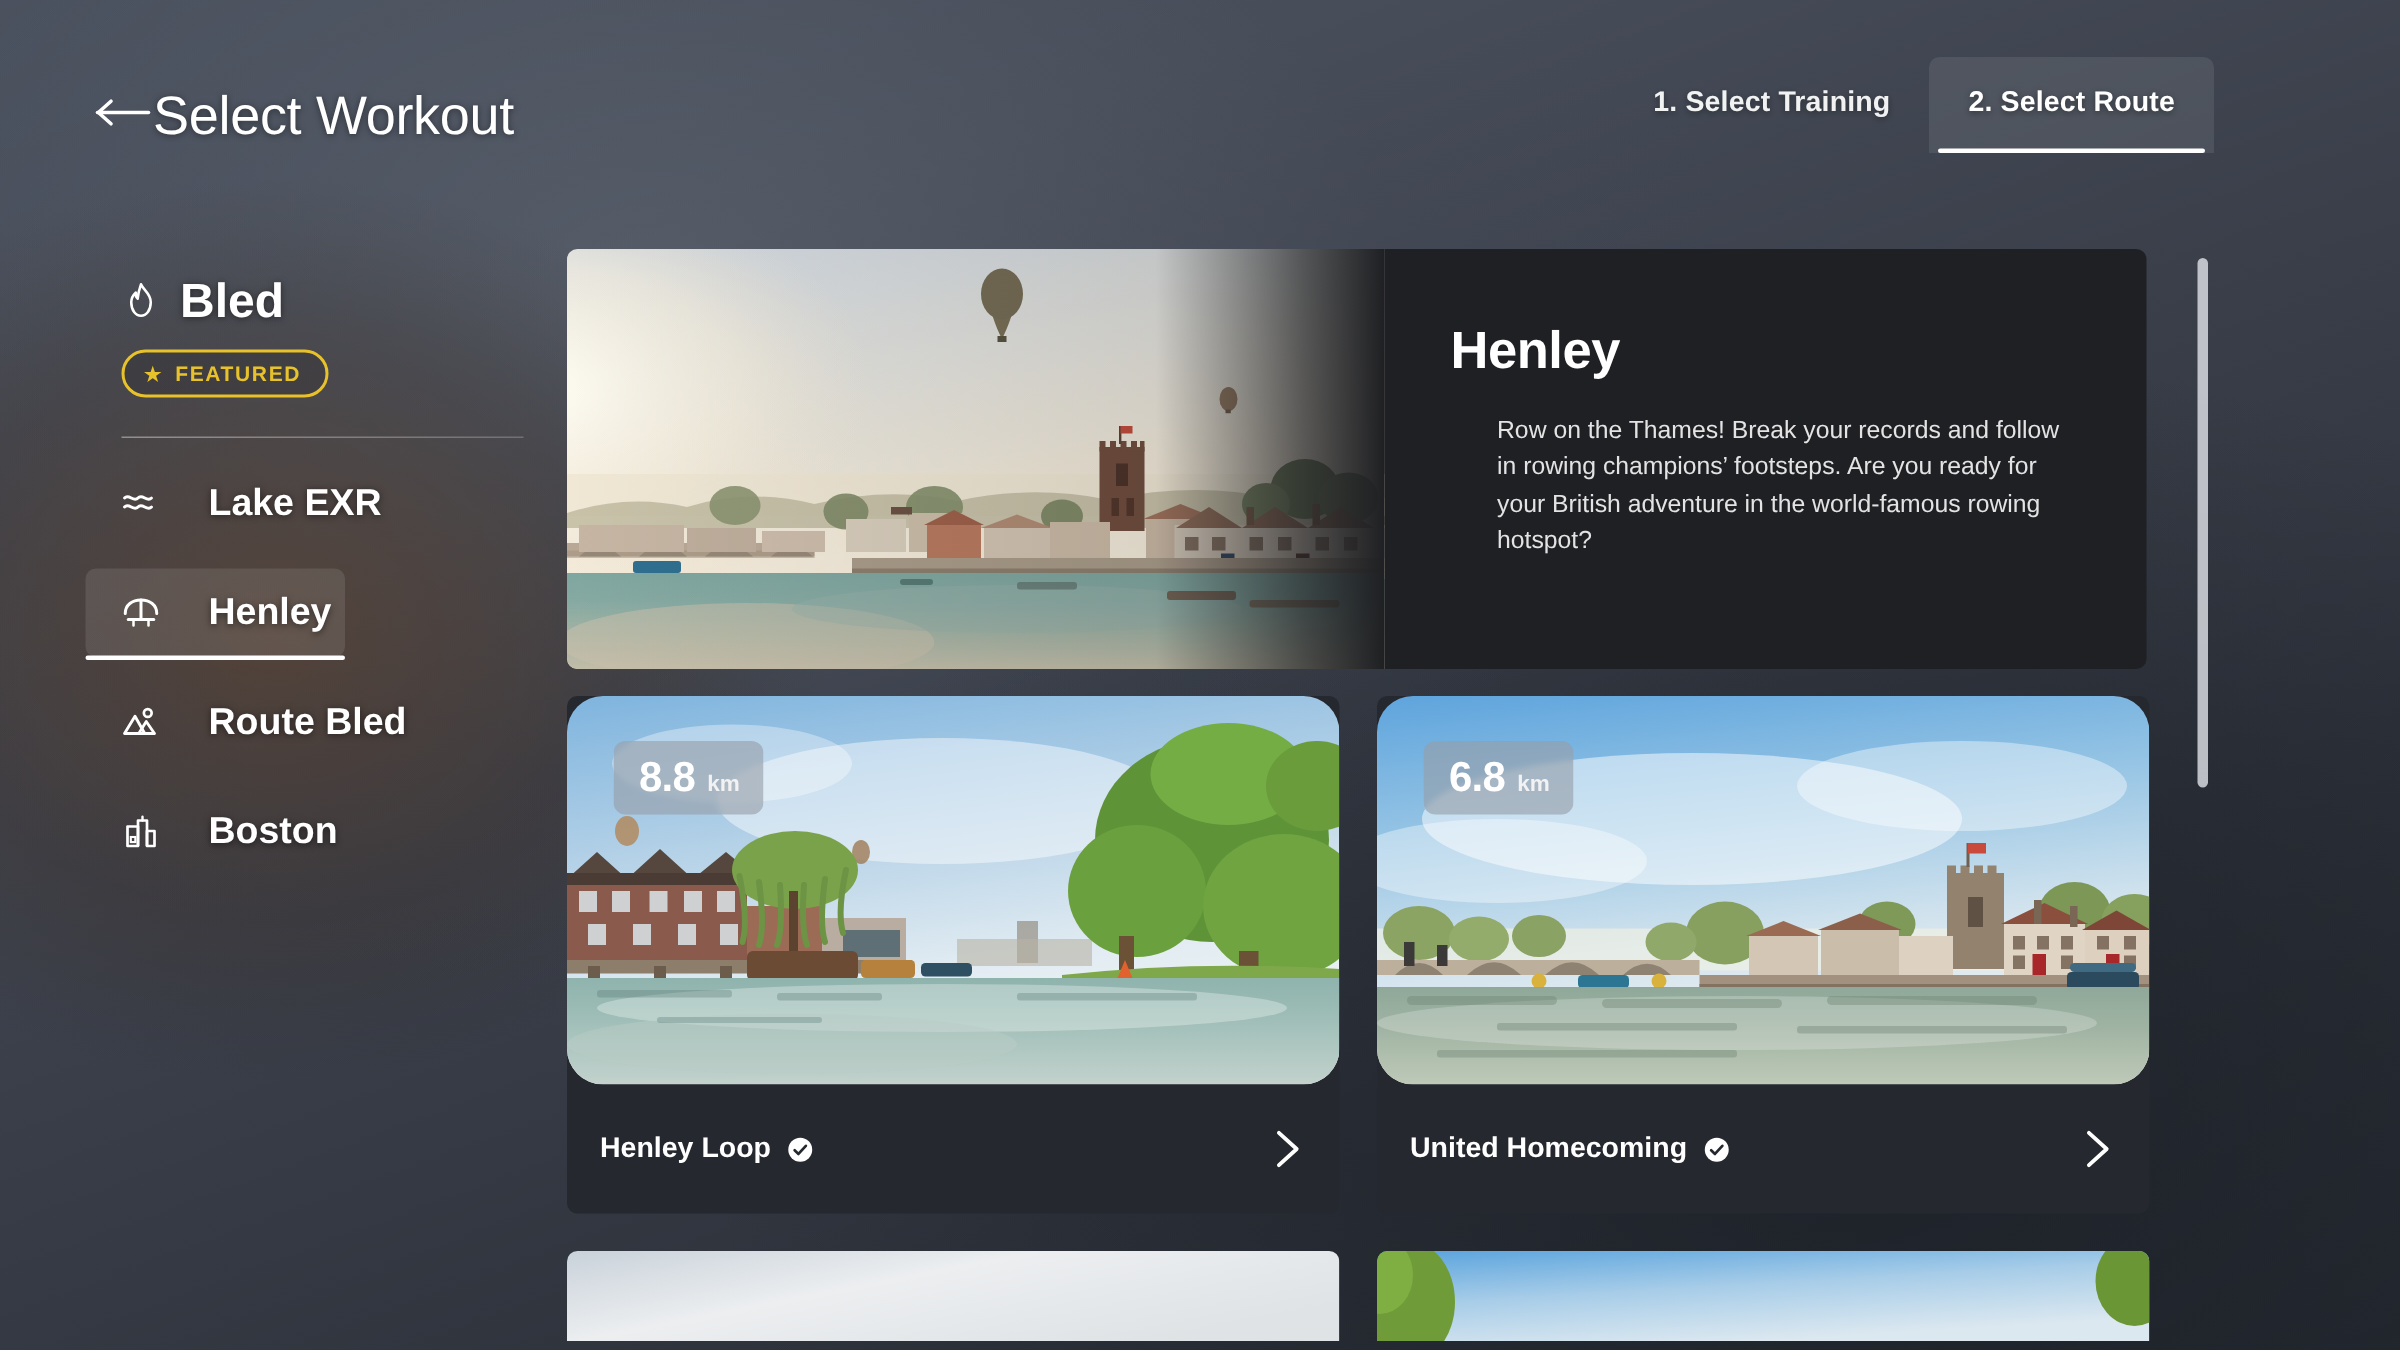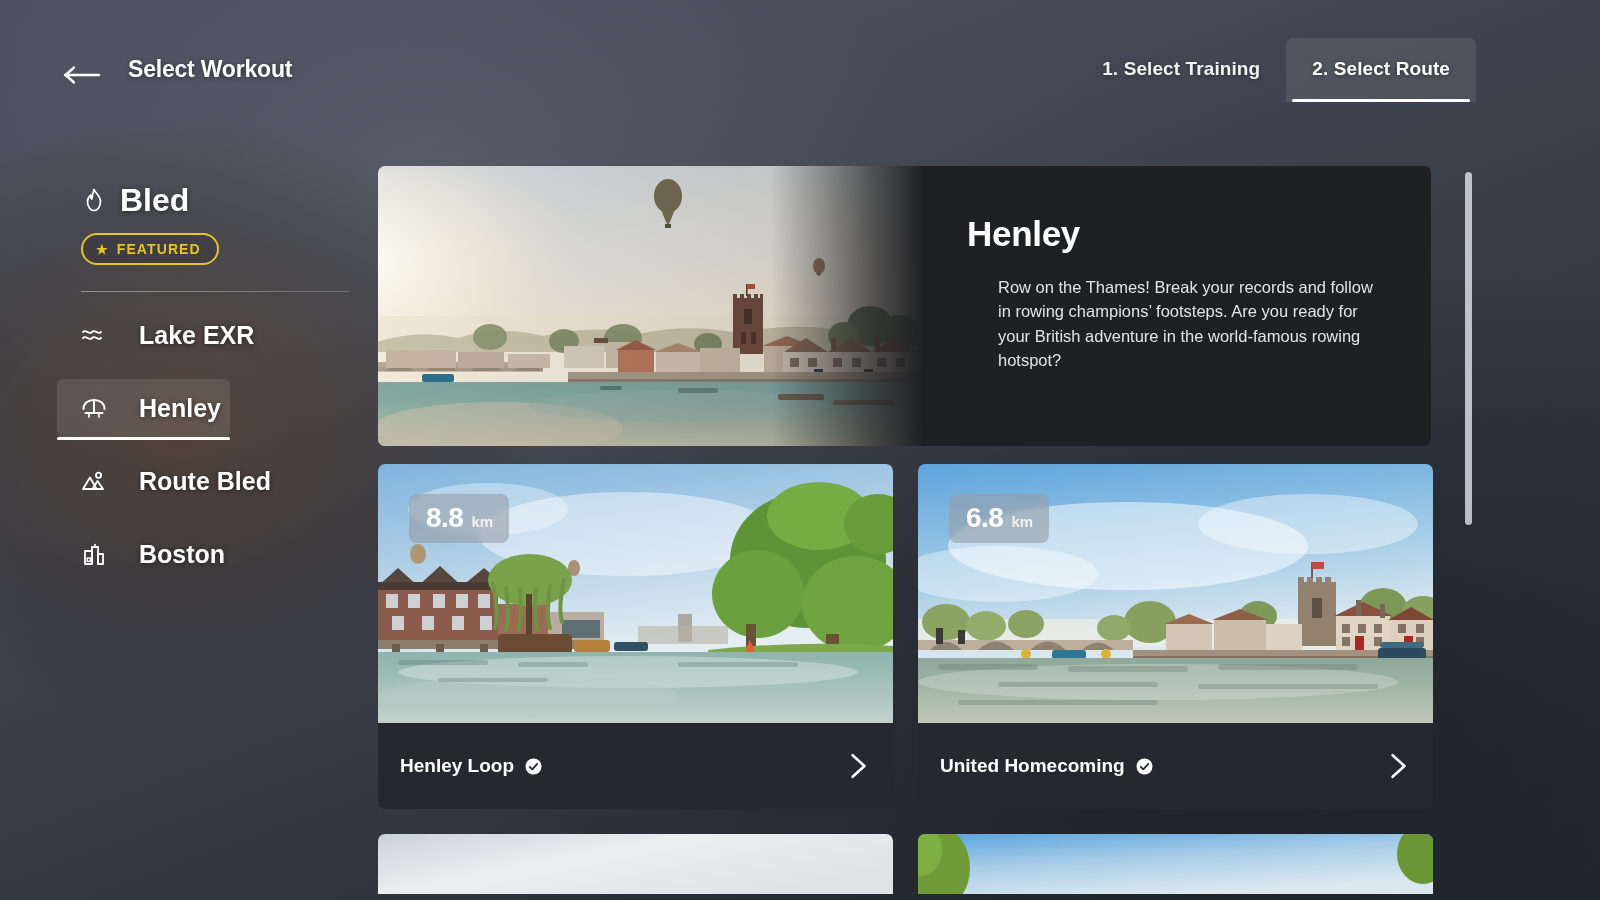--- a/index.html
+++ b/index.html
@@ -32,22 +32,22 @@
     position: absolute; top: 0; left: 0; right: 0; height: 150px;
     z-index: 6;
   }
   .back-btn {
     position: absolute; left: 62px; top: 58px;
     width: 40px; height: 34px;
     display: flex; align-items: center; justify-content: center;
     cursor: pointer;
   }
   .page-title {
-    position: absolute; left: 128px; top: 56px;
-    font-size: 23px; font-weight: bold; color: #ffffff;
+    position: absolute; left: 102px; top: 56px;
+    font-size: 36px; font-weight: normal; color: #ffffff;
     letter-spacing: -0.2px;
     text-shadow: 0 1px 5px rgba(0,0,0,0.45);
   }
 
   .steps {
     position: absolute; right: 124px; top: 38px;
     display: flex; align-items: flex-start; gap: 0px;
   }
   .step {
     padding: 20px 26px 22px 26px;
@@ -174,20 +174,21 @@
     width: 515px;
     border-radius: 7px;
     overflow: hidden;
     background: #25282e;
     cursor: pointer;
   }
   .route-thumb {
     position: relative;
     width: 515px; height: 259px;
     overflow: hidden;
+    border-radius: 24px;
   }
   .dist-badge {
     position: absolute; left: 31px; top: 30px;
     background: rgba(150,158,168,0.62);
     border-radius: 8px;
     padding: 8px 16px 9px 17px;
     display: flex; align-items: baseline; gap: 8px;
     backdrop-filter: blur(2px);
   }
   .dist-value { font-size: 28px; font-weight: bold; color: #fff; letter-spacing: -0.5px; }

